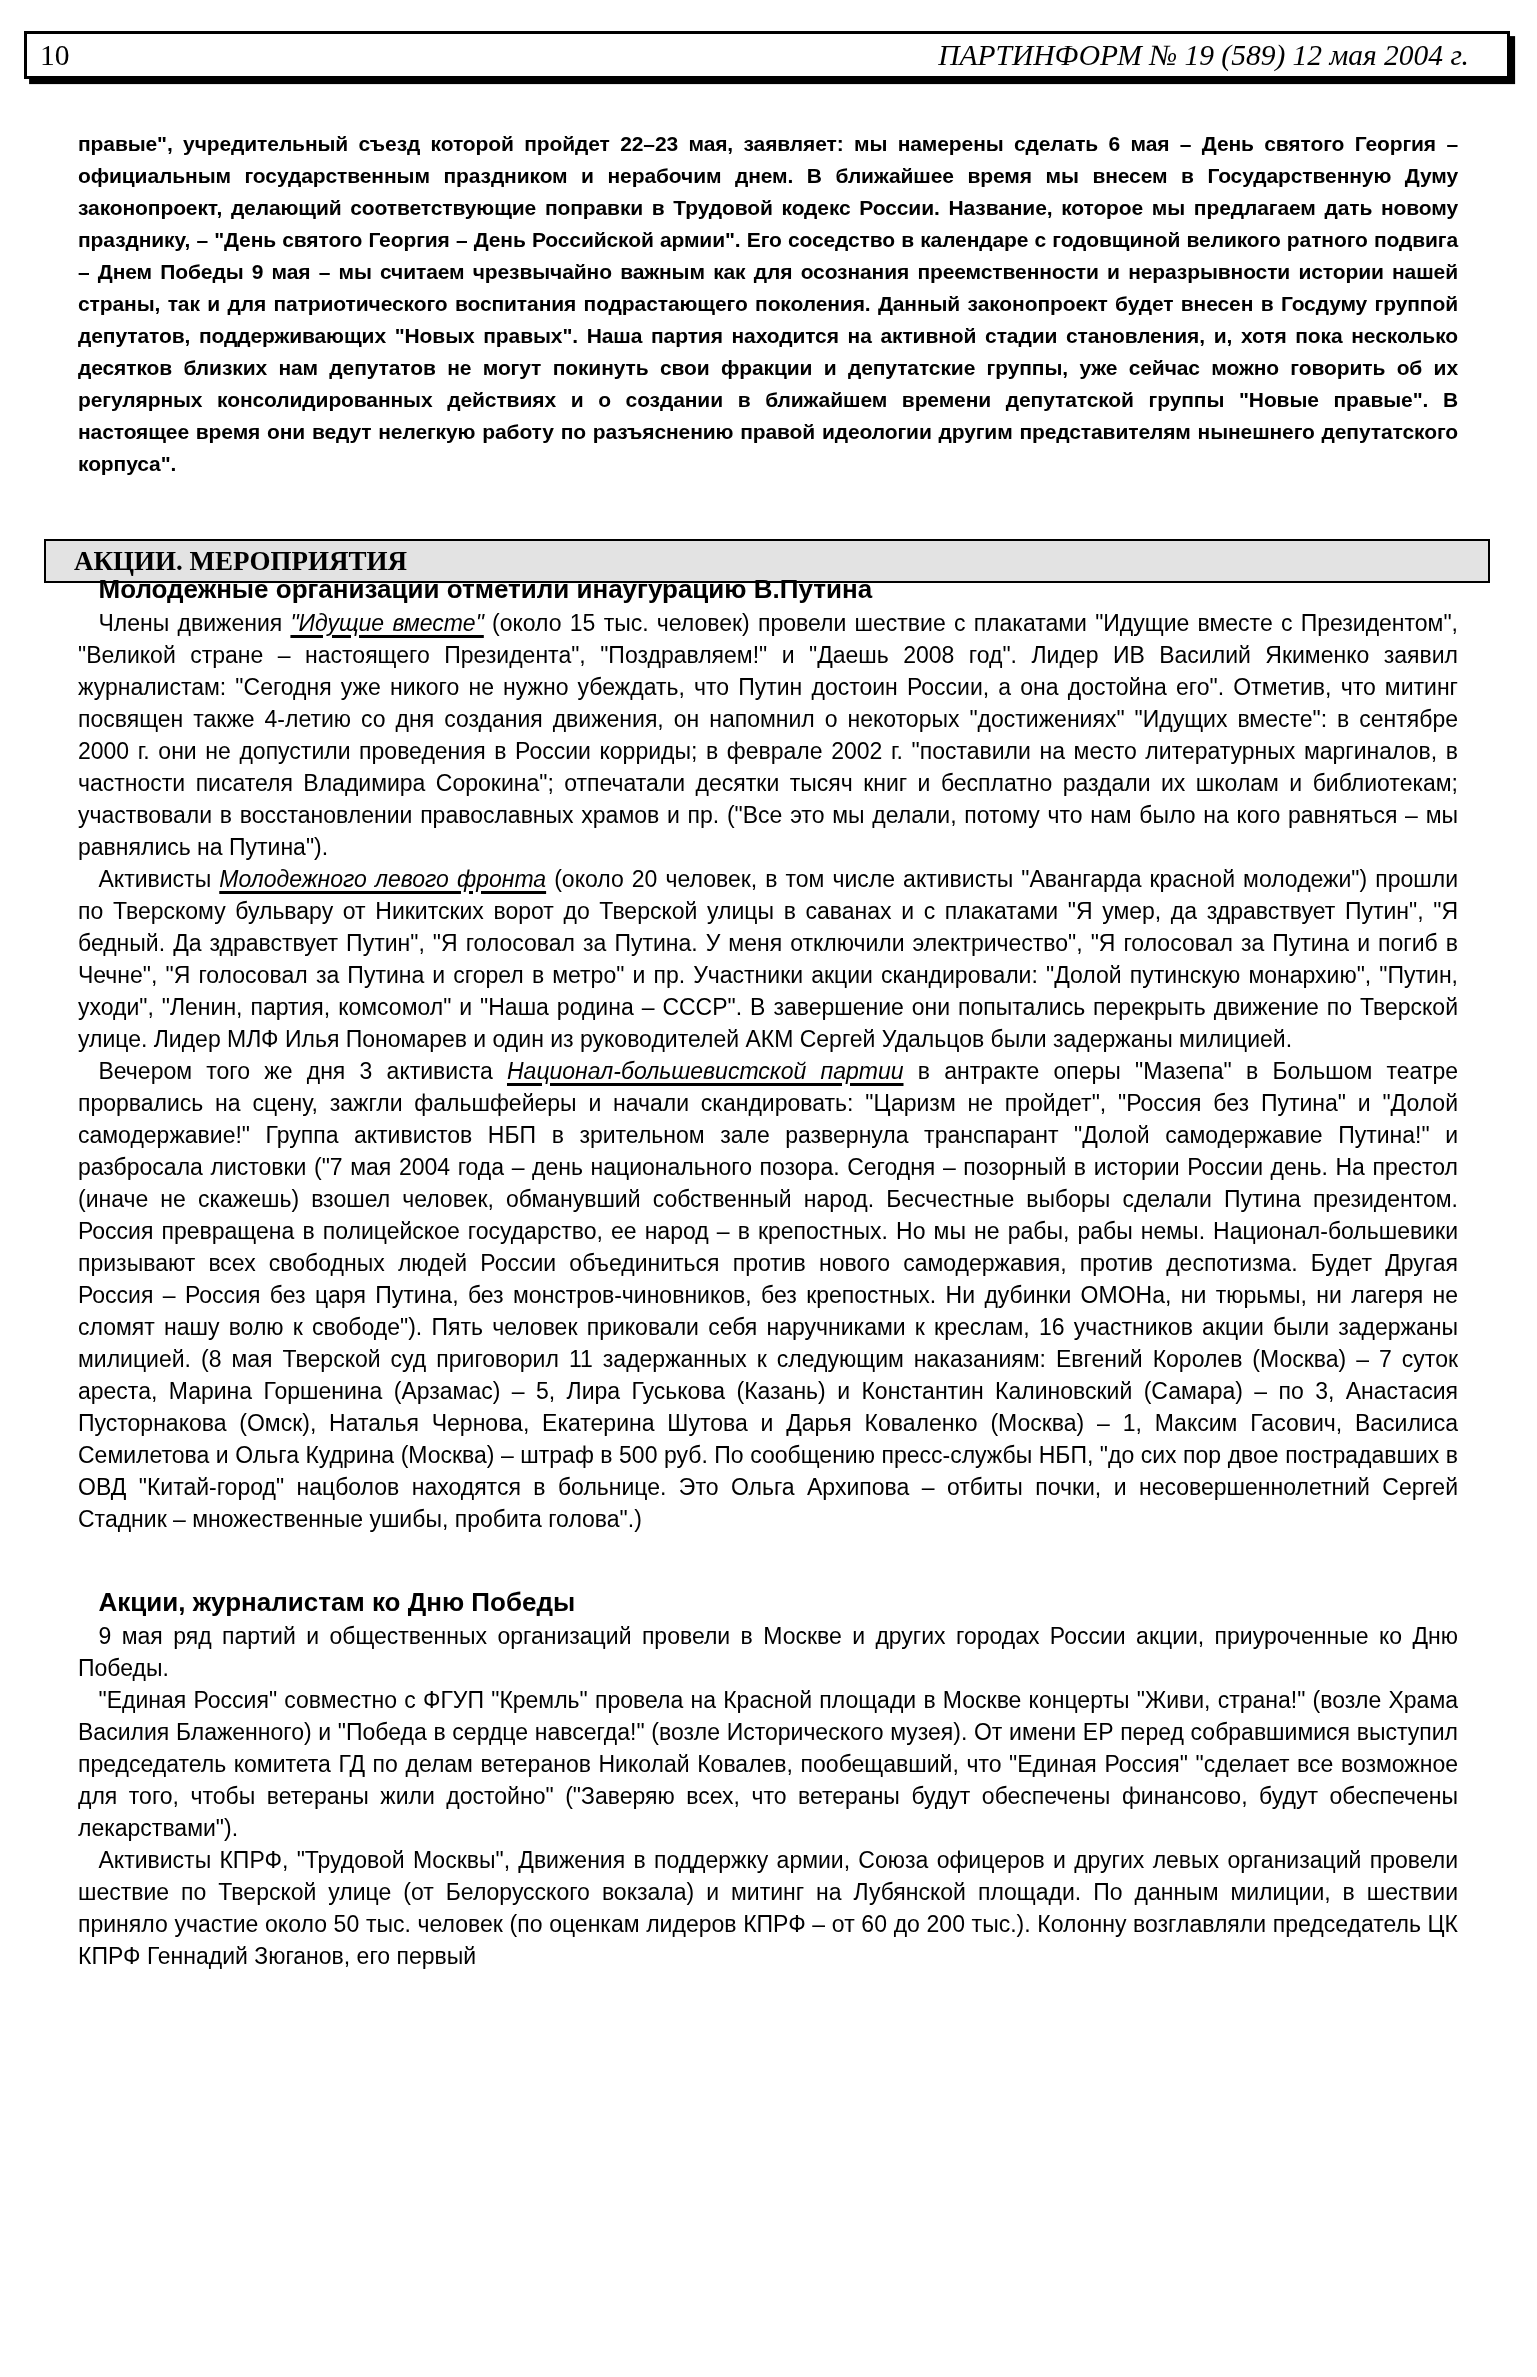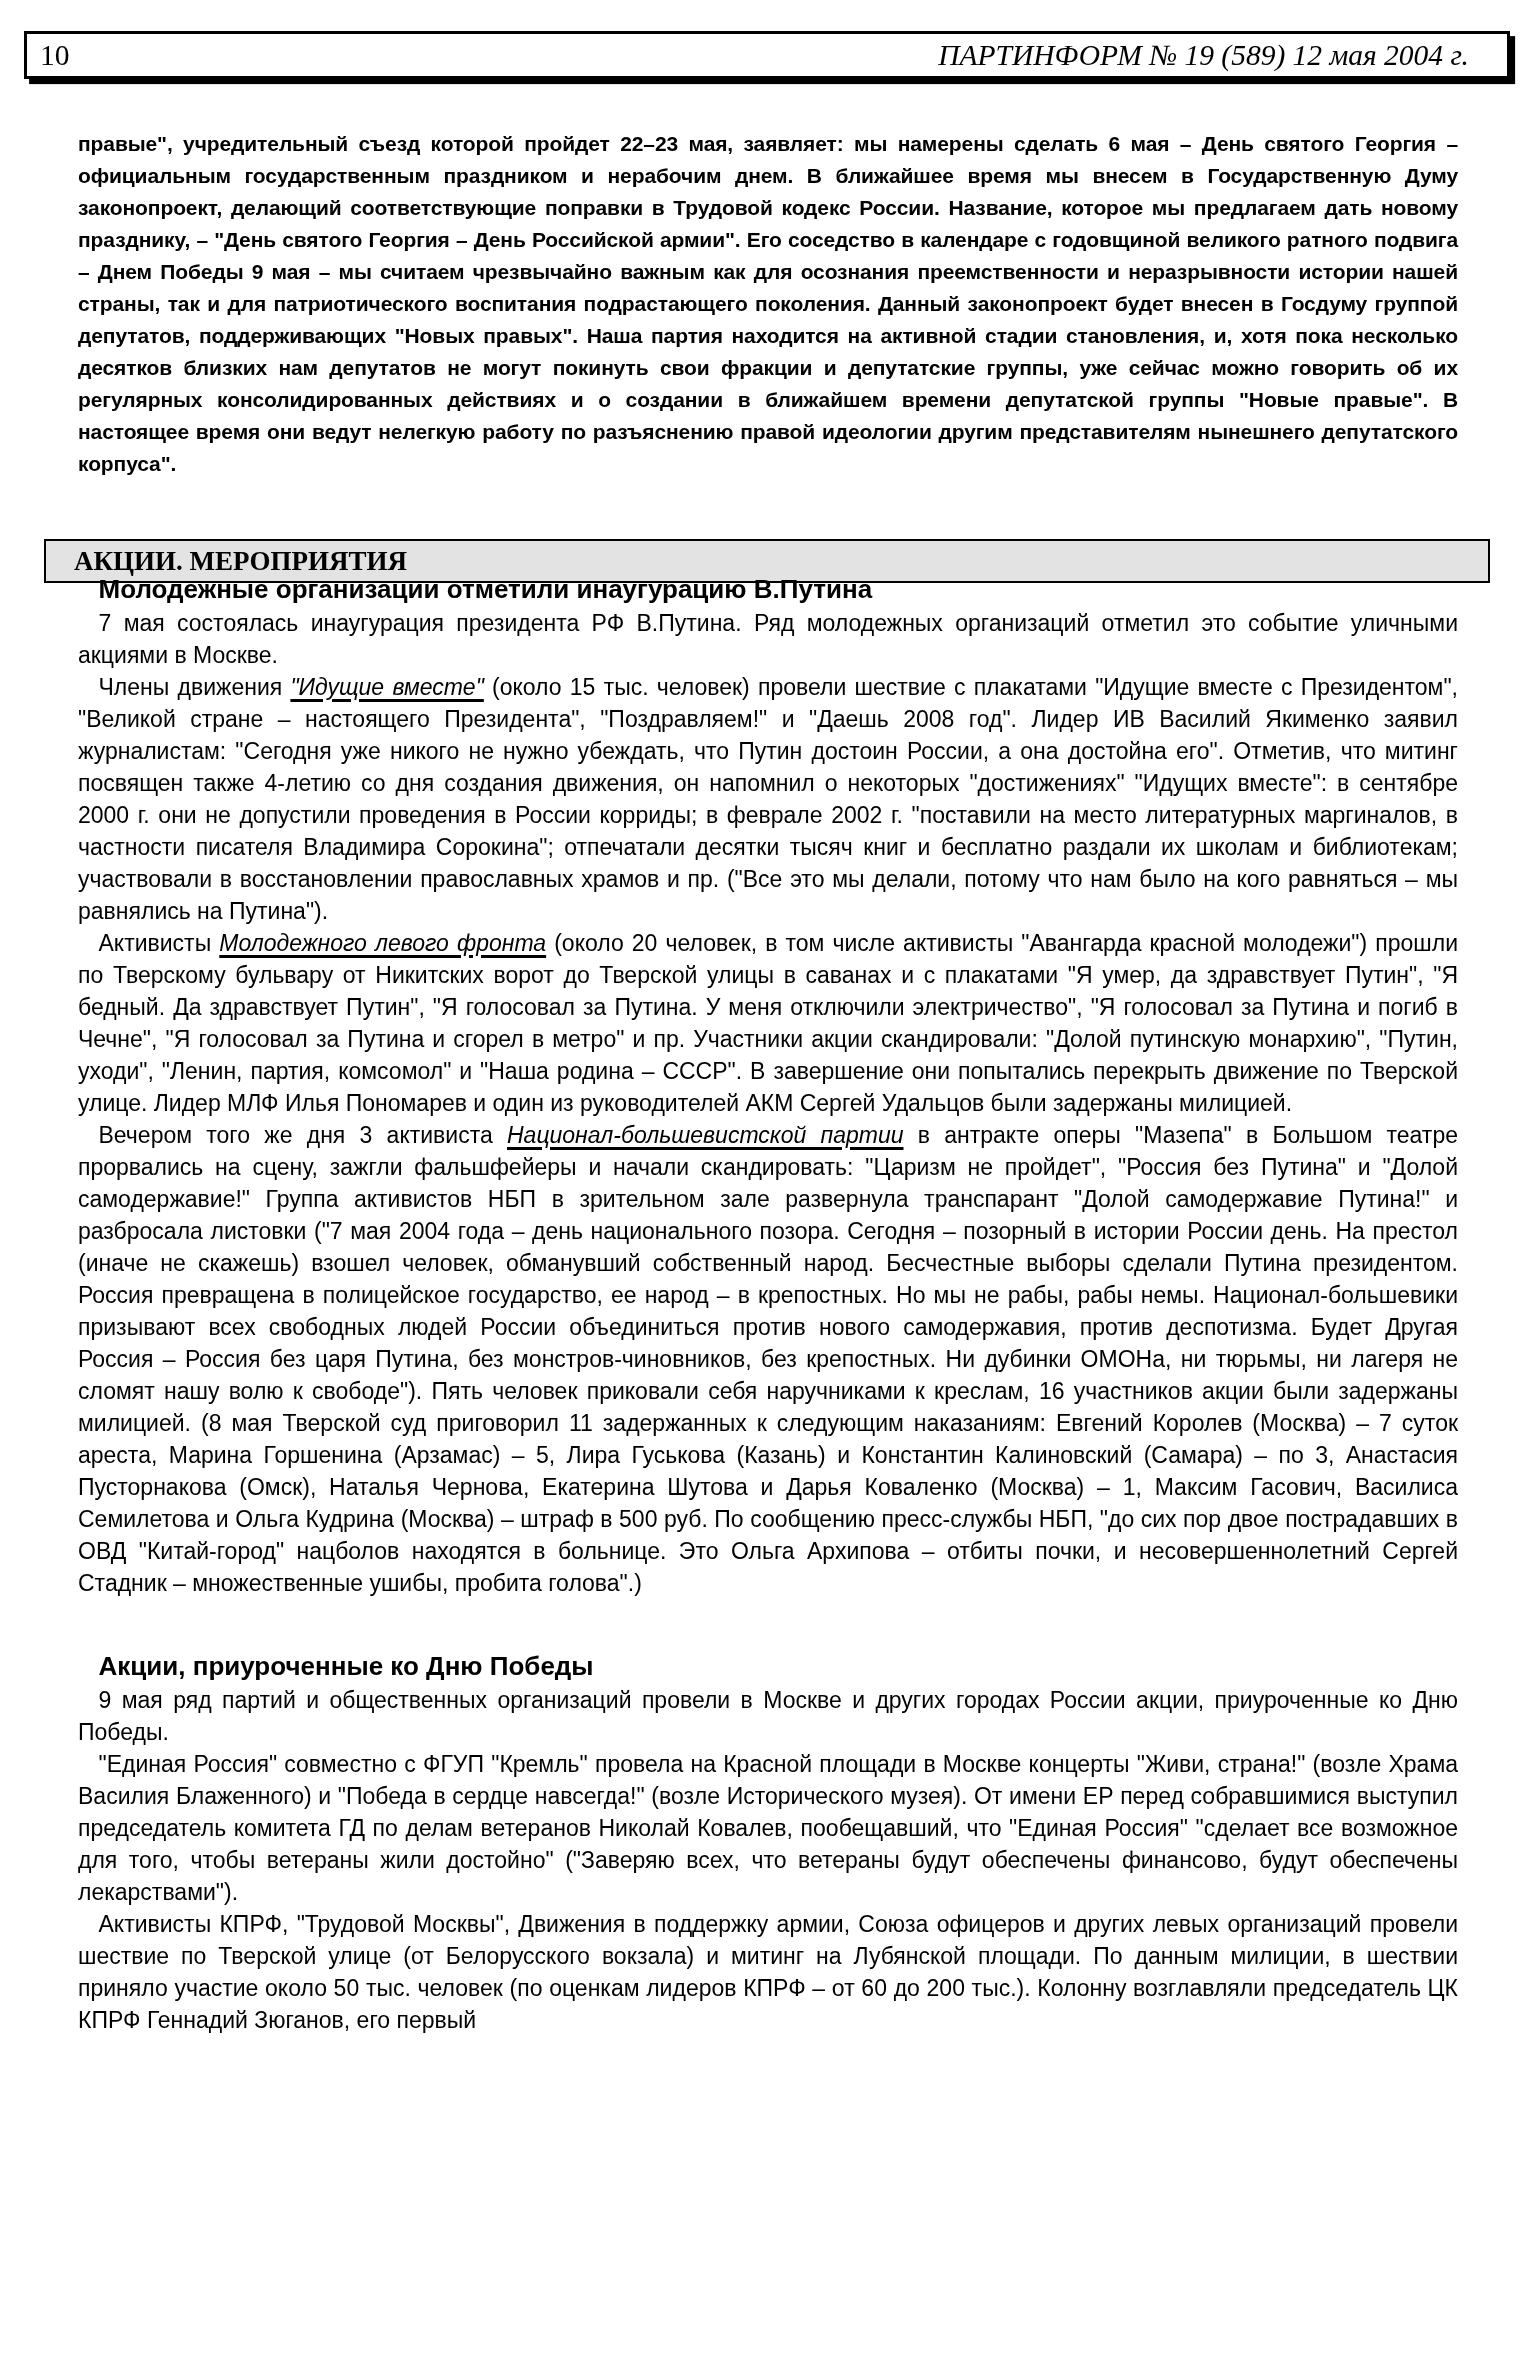--- a/index.html
+++ b/index.html
@@ -107,27 +107,26 @@
 </div>
 
 <div class="section-box">
   <span>АКЦИИ. МЕРОПРИЯТИЯ</span>
 </div>
 
 <div class="content articles">
 
   <div class="article">
     <h2 class="article-title">Молодежные организации отметили инаугурацию В.Путина</h2>
-    <p>7 мая состоялась инаугурация президента РФ В.Путина. Ряд молодежных организаций отметил это событие уличными акциями в Москве.</p>
     <p><span>Члены движения </span><span class="link">"Идущие вместе"</span><span> (около 15 тыс. человек) провели шествие с плакатами "Идущие вместе с Президентом", "Великой стране – настоящего Президента", "Поздравляем!" и "Даешь 2008 год". Лидер ИВ Василий Якименко заявил журналистам: "Сегодня уже никого не нужно убеждать, что Путин достоин России, а она достойна его". Отметив, что митинг посвящен также 4-летию со дня создания движения, он напомнил о некоторых "достижениях" "Идущих вместе": в сентябре 2000 г. они не допустили проведения в России корриды; в феврале 2002 г. "поставили на место литературных маргиналов, в частности писателя Владимира Сорокина"; отпечатали десятки тысяч книг и бесплатно раздали их школам и библиотекам; участвовали в восстановлении православных храмов и пр. ("Все это мы делали, потому что нам было на кого равняться – мы равнялись на Путина").</span></p>
     <p><span>Активисты </span><span class="link">Молодежного левого фронта</span><span> (около 20 человек, в том числе активисты "Авангарда красной молодежи") прошли по Тверскому бульвару от Никитских ворот до Тверской улицы в саванах и с плакатами "Я умер, да здравствует Путин", "Я бедный. Да здравствует Путин", "Я голосовал за Путина. У меня отключили электричество", "Я голосовал за Путина и погиб в Чечне", "Я голосовал за Путина и сгорел в метро" и пр. Участники акции скандировали: "Долой путинскую монархию", "Путин, уходи", "Ленин, партия, комсомол" и "Наша родина – СССР". В завершение они попытались перекрыть движение по Тверской улице. Лидер МЛФ Илья Пономарев и один из руководителей АКМ Сергей Удальцов были задержаны милицией.</span></p>
     <p><span>Вечером того же дня 3 активиста </span><span class="link">Национал-большевистской партии</span><span> в антракте оперы "Мазепа" в Большом театре прорвались на сцену, зажгли фальшфейеры и начали скандировать: "Царизм не пройдет", "Россия без Путина" и "Долой самодержавие!" Группа активистов НБП в зрительном зале развернула транспарант "Долой самодержавие Путина!" и разбросала листовки ("7 мая 2004 года – день национального позора. Сегодня – позорный в истории России день. На престол (иначе не скажешь) взошел человек, обманувший собственный народ. Бесчестные выборы сделали Путина президентом. Россия превращена в полицейское государство, ее народ – в крепостных. Но мы не рабы, рабы немы. Национал-большевики призывают всех свободных людей России объединиться против нового самодержавия, против деспотизма. Будет Другая Россия – Россия без царя Путина, без монстров-чиновников, без крепостных. Ни дубинки ОМОНа, ни тюрьмы, ни лагеря не сломят нашу волю к свободе"). Пять человек приковали себя наручниками к креслам, 16 участников акции были задержаны милицией. (8 мая Тверской суд приговорил 11 задержанных к следующим наказаниям: Евгений Королев (Москва) – 7 суток ареста, Марина Горшенина (Арзамас) – 5, Лира Гуськова (Казань) и Константин Калиновский (Самара) – по 3, Анастасия Пусторнакова (Омск), Наталья Чернова, Екатерина Шутова и Дарья Коваленко (Москва) – 1, Максим Гасович, Василиса Семилетова и Ольга Кудрина (Москва) – штраф в 500 руб. По сообщению пресс-службы НБП, "до сих пор двое пострадавших в ОВД "Китай-город" нацболов находятся в больнице. Это Ольга Архипова – отбиты почки, и несовершеннолетний Сергей Стадник – множественные ушибы, пробита голова".)</span></p>
   </div>
 
   <div class="article">
-    <h2 class="article-title">Акции, приуроченные ко Дню Победы</h2>
+    <h2 class="article-title">Акции, журналистам ко Дню Победы</h2>
     <p>9 мая ряд партий и общественных организаций провели в Москве и других городах России акции, приуроченные ко Дню Победы.</p>
     <p>"Единая Россия" совместно с ФГУП "Кремль" провела на Красной площади в Москве концерты "Живи, страна!" (возле Храма Василия Блаженного) и "Победа в сердце навсегда!" (возле Исторического музея). От имени ЕР перед собравшимися выступил председатель комитета ГД по делам ветеранов Николай Ковалев, пообещавший, что "Единая Россия" "сделает все возможное для того, чтобы ветераны жили достойно" ("Заверяю всех, что ветераны будут обеспечены финансово, будут обеспечены лекарствами").</p>
     <p>Активисты КПРФ, "Трудовой Москвы", Движения в поддержку армии, Союза офицеров и других левых организаций провели шествие по Тверской улице (от Белорусского вокзала) и митинг на Лубянской площади. По данным милиции, в шествии приняло участие около 50 тыс. человек (по оценкам лидеров КПРФ – от 60 до 200 тыс.). Колонну возглавляли председатель ЦК КПРФ Геннадий Зюганов, его первый</p>
   </div>
 
 </div>
 
 
 </body></html>

